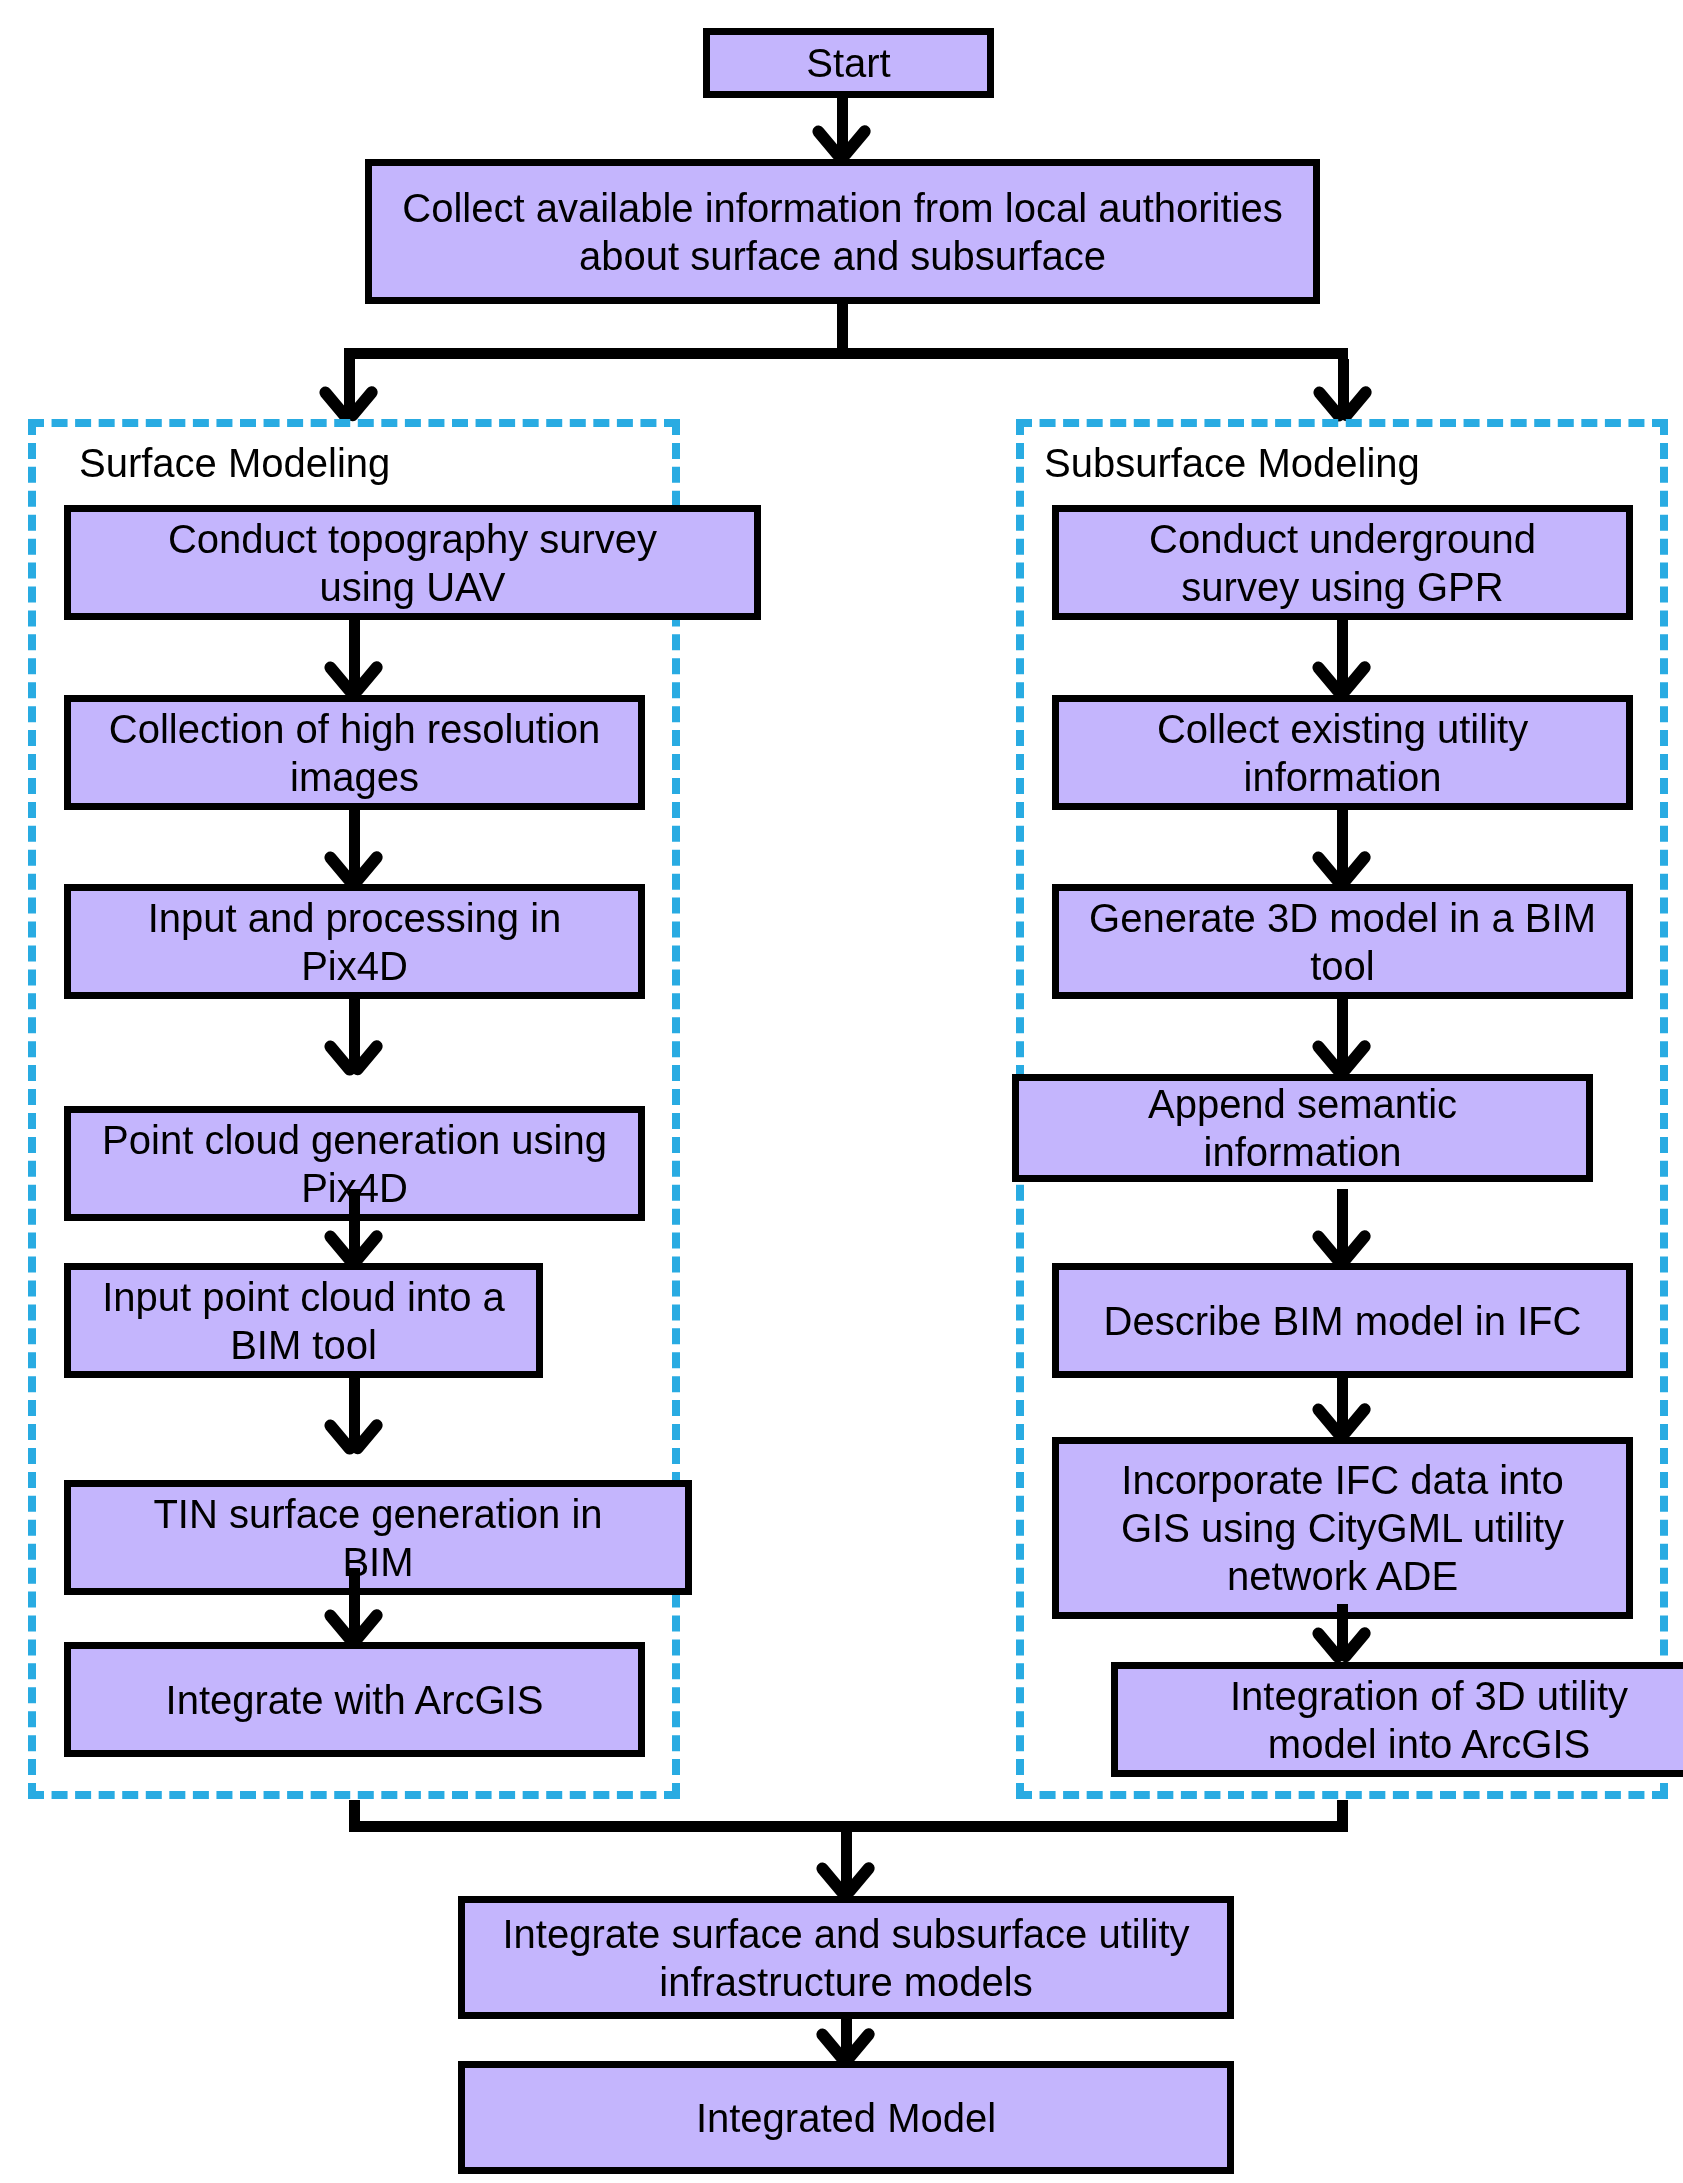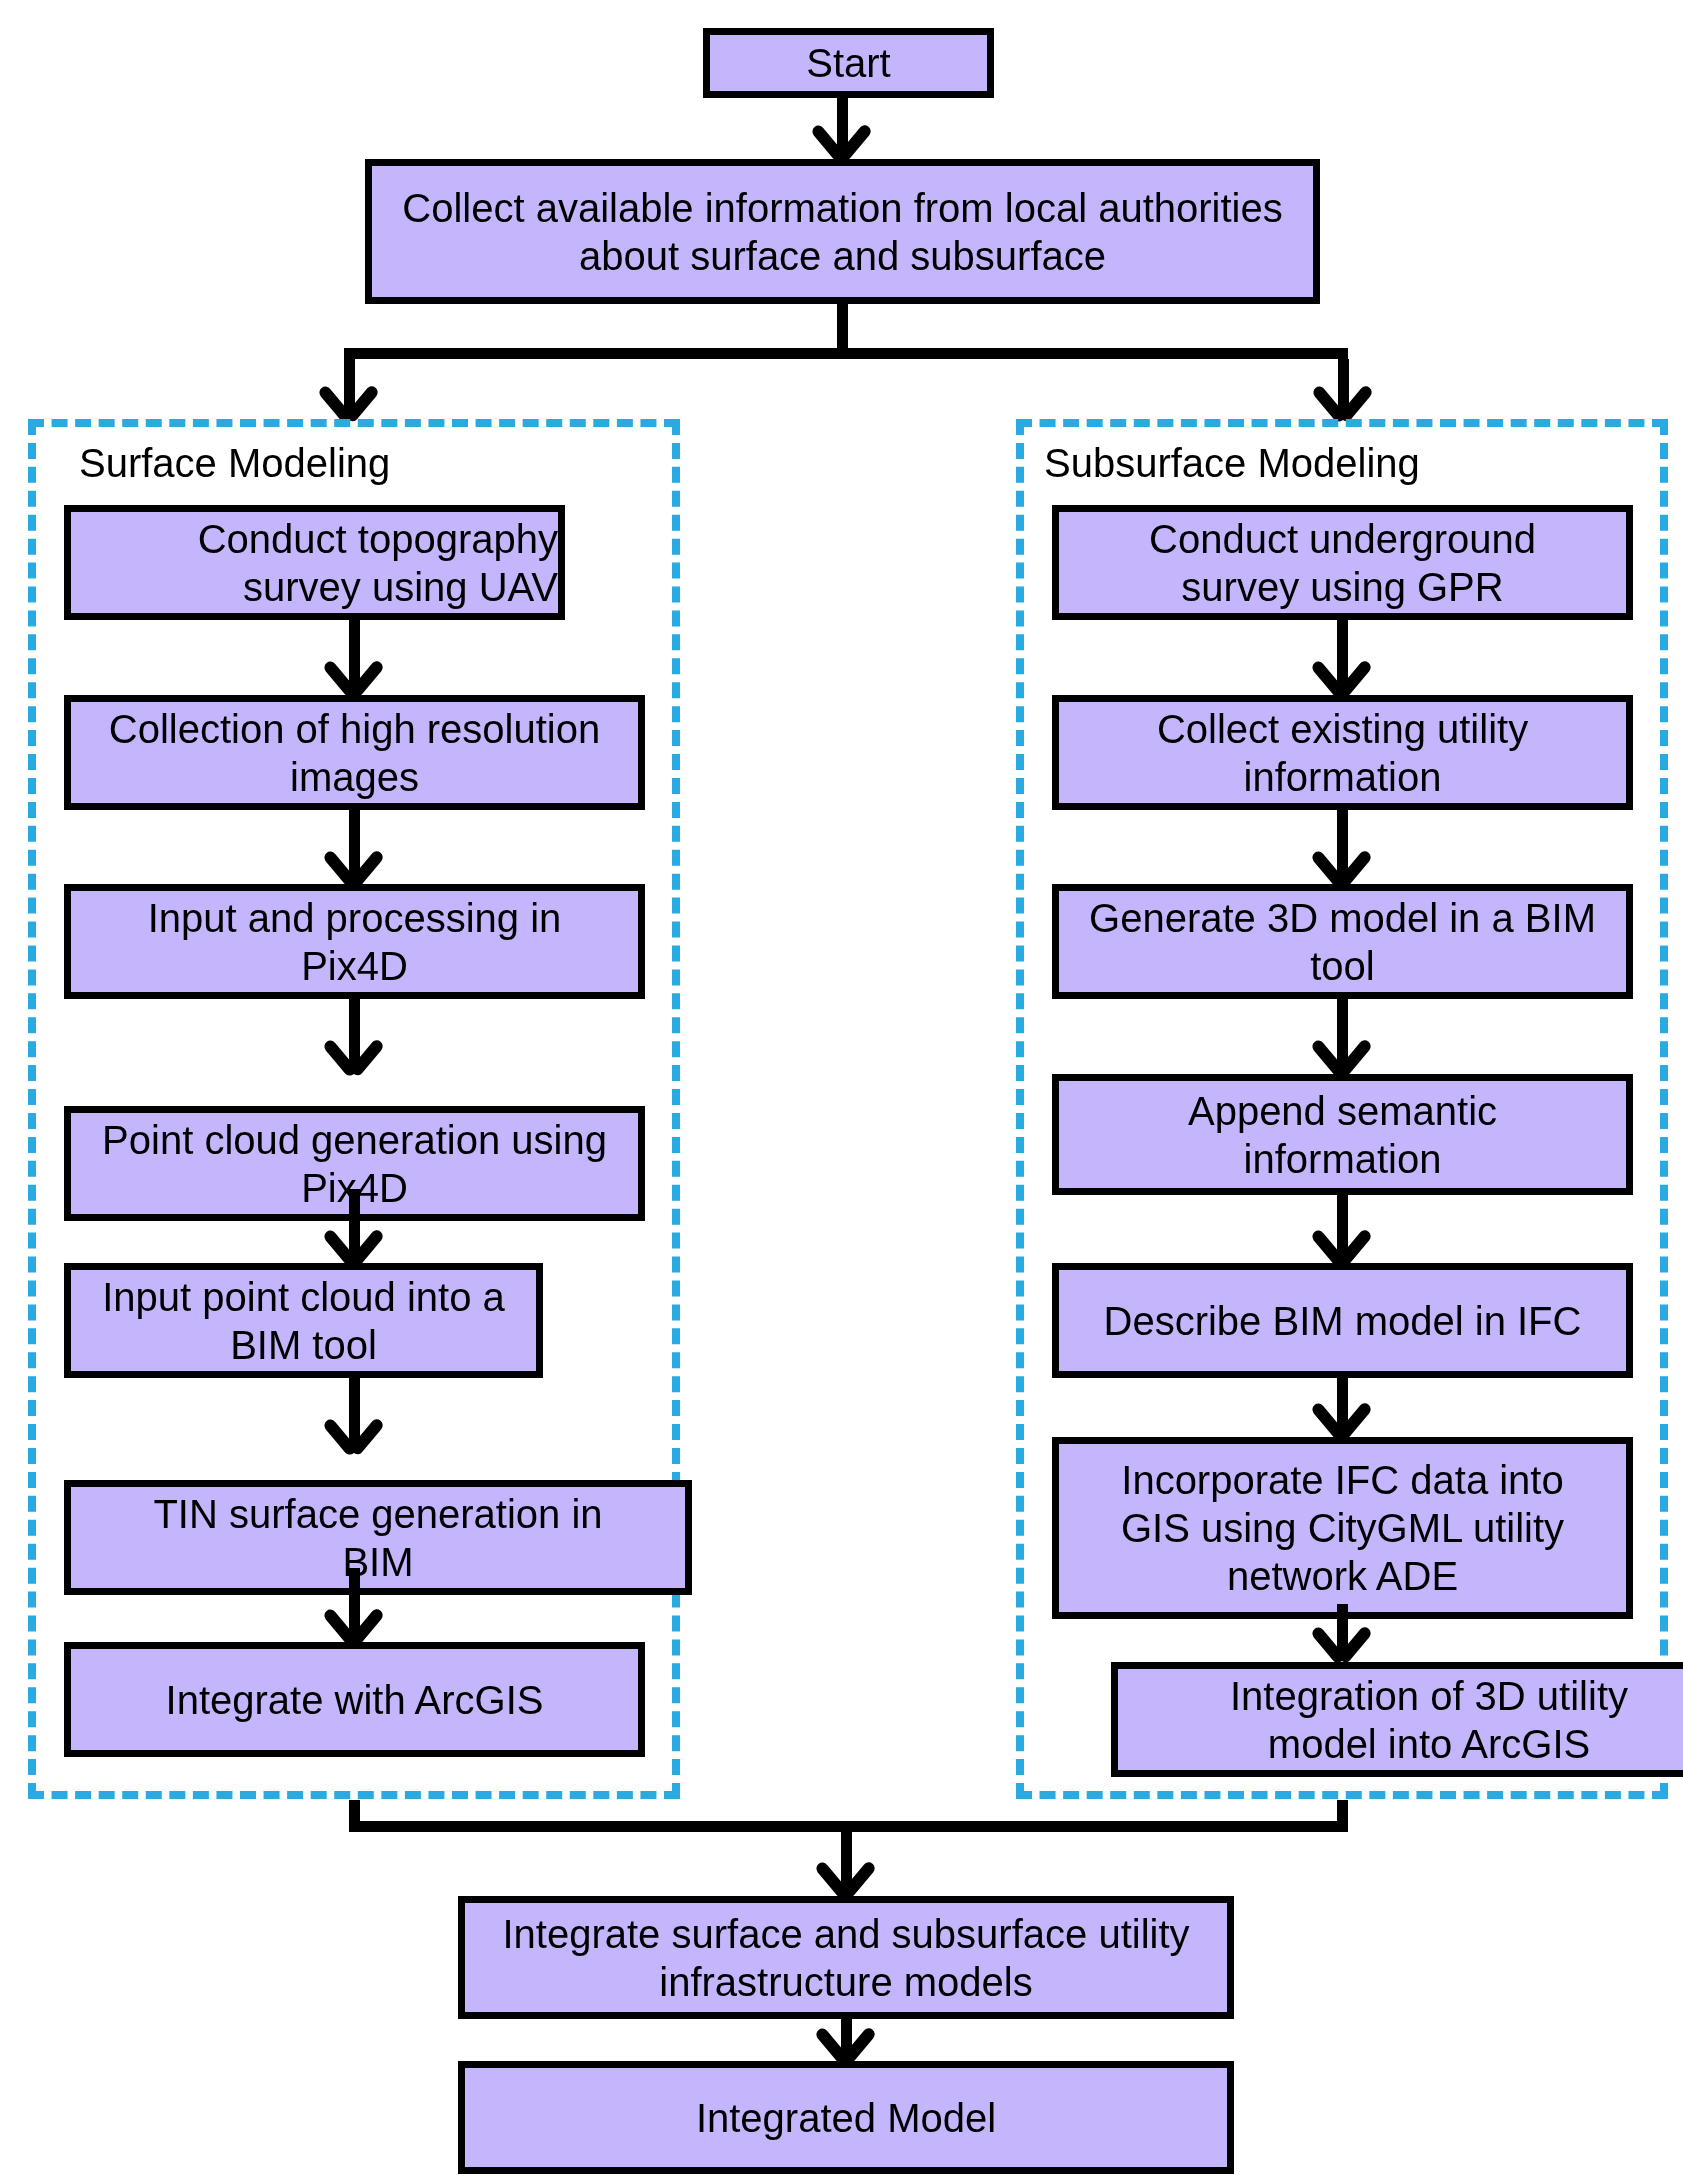--- a/index.html
+++ b/index.html
@@ -82,21 +82,21 @@
     <i class="limb l"></i>
     <i class="limb r"></i>
   </div>
 
   <div class="section" style="left:28px;top:419px;width:652px;height:1380px;"></div>
   <div class="section-title" style="left:56px;top:439px;margin-left:23px;">Surface Modeling</div>
 
   <div class="section" style="left:1016px;top:419px;width:652px;height:1380px;"></div>
   <div class="section-title" style="left:1044px;top:439px;">Subsurface Modeling</div>
 
-  <div class="box" style="left:64px;top:505px;width:501px;height:115px;text-align:right;">
+  <div class="box" style="left:64px;top:505px;width:697px;height:115px;">
     <span>Conduct topography survey using UAV</span>
   </div>
   <div class="arrowv" style="left:354px;top:620px;height:75px;">
     <i class="stem"></i>
     <i class="limb l"></i>
     <i class="limb r"></i>
   </div>
   <div class="box" style="left:64px;top:695px;width:581px;height:115px;">
     <span>Collection of high resolution images</span>
   </div>
@@ -158,21 +158,21 @@
     <i class="limb r"></i>
   </div>
   <div class="box" style="left:1052px;top:884px;width:581px;height:115px;">
     <span>Generate 3D model in a BIM tool</span>
   </div>
   <div class="arrowv" style="left:1342px;top:999px;height:75px;">
     <i class="stem"></i>
     <i class="limb l"></i>
     <i class="limb r"></i>
   </div>
-  <div class="box" style="left:1052px;top:1074px;width:581px;height:121px;text-align:center;">
+  <div class="box" style="left:1012px;top:1074px;width:581px;height:108px;text-align:center;">
     <span>Append semantic information</span>
   </div>
   <div class="arrowv" style="left:1342px;top:1189px;height:75px;">
     <i class="stem"></i>
     <i class="limb l"></i>
     <i class="limb r"></i>
   </div>
   <div class="box" style="left:1052px;top:1263px;width:581px;height:115px;">
     <span>Describe BIM model in IFC</span>
   </div>

